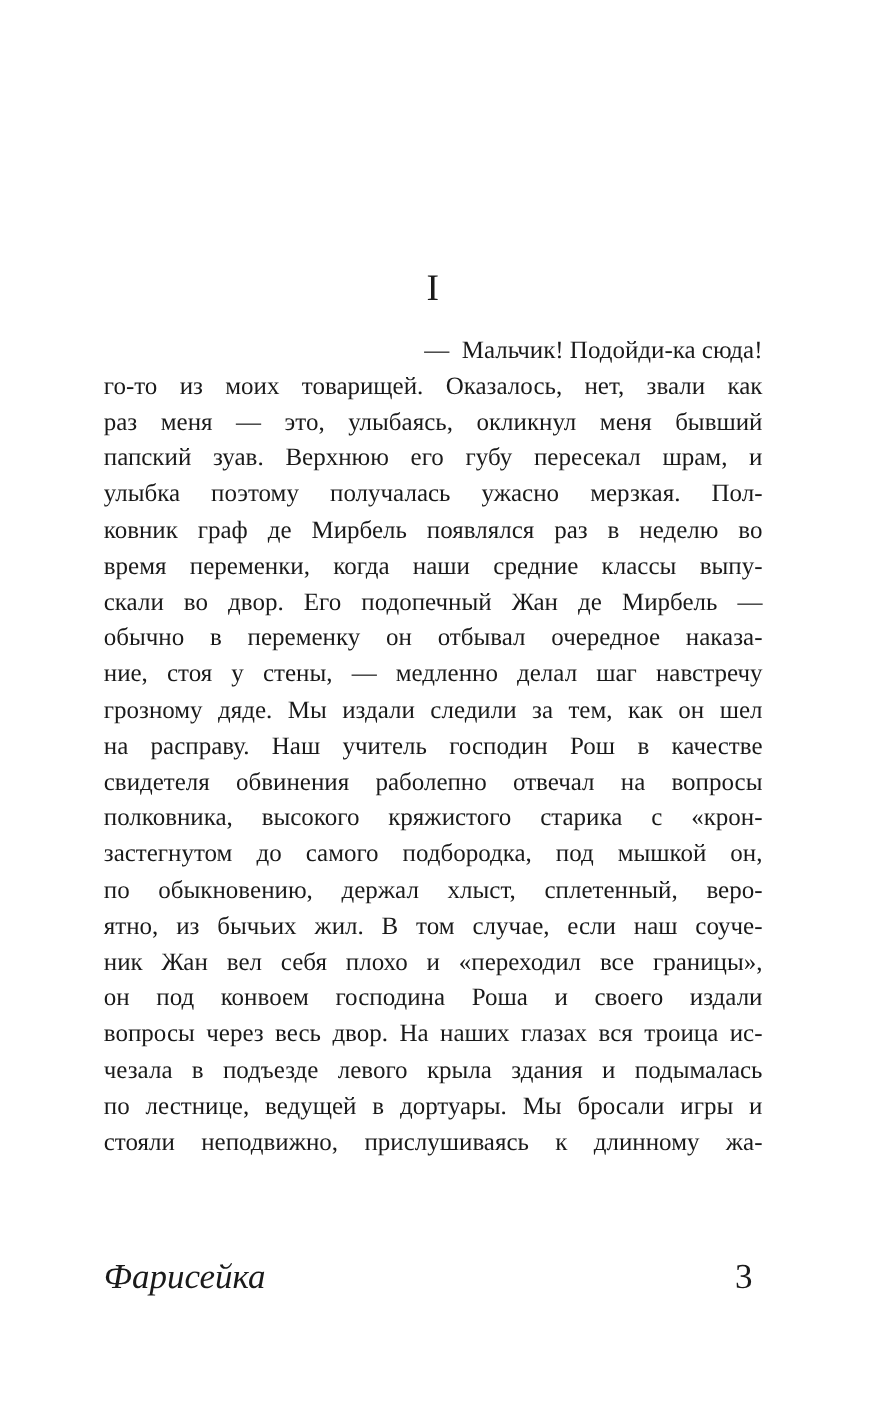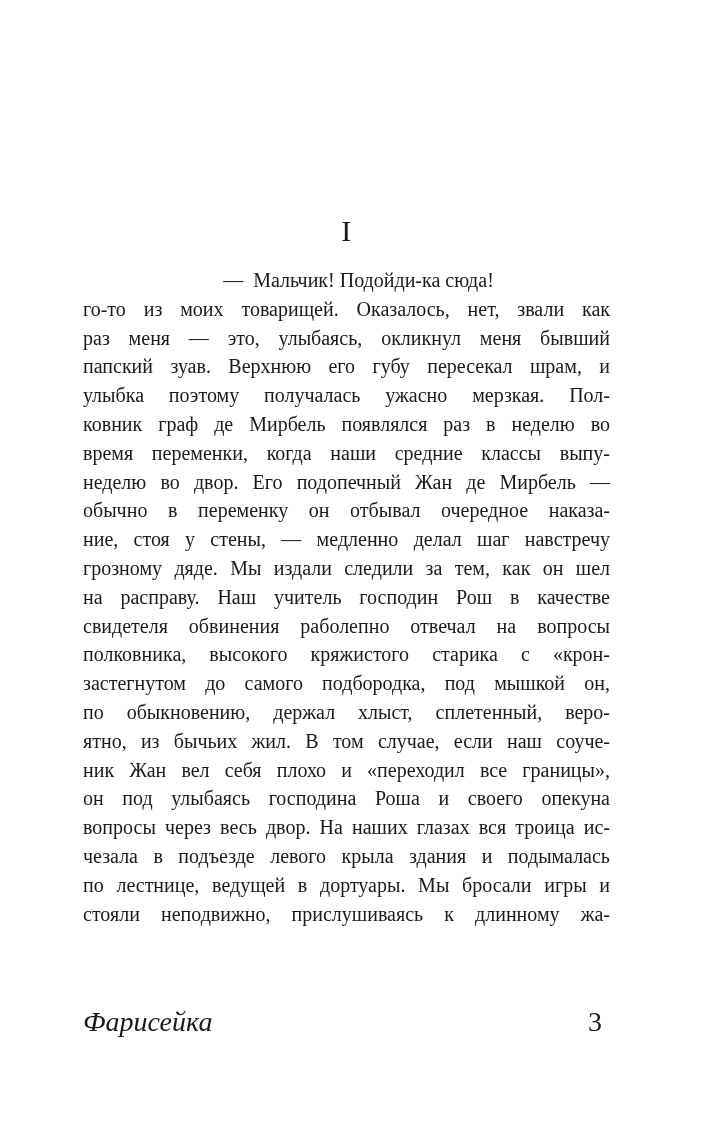--- a/index.html
+++ b/index.html
@@ -25,21 +25,21 @@
   }
   .text-block {
     position: absolute;
     top: 266px; left: 83px; width: 527px;
     font-size: 20px;
   }
   .line {
     height: 28.8px;
     line-height: 28.8px;
     white-space: pre-wrap;
-    text-align: center;
+    text-align: right;
   }
   .line.just {
     text-align: justify;
     text-align-last: justify;
   }
   .footer {
     position: absolute;
     top: 1009px; left: 83px; width: 527px;
     font-size: 28px; line-height: 26px;
     display: flex;
@@ -56,32 +56,32 @@
   <div class="chapter-heading">I</div>
 
   <div class="text-block">
       <div class="line" style="padding-left: 24px;">—  Мальчик! Подойди-ка сюда!</div>
       <div class="line just">го-то из моих товарищей. Оказалось, нет, звали как</div>
       <div class="line just">раз меня — это, улыбаясь, окликнул меня бывший</div>
       <div class="line just">папский зуав. Верхнюю его губу пересекал шрам, и</div>
       <div class="line just">улыбка поэтому получалась ужасно мерзкая. Пол-</div>
       <div class="line just">ковник граф де Мирбель появлялся раз в неделю во</div>
       <div class="line just">время переменки, когда наши средние классы выпу-</div>
-      <div class="line just">неделю во двор. Его подопечный Жан де Мирбель —</div>
+      <div class="line just">скали во двор. Его подопечный Жан де Мирбель —</div>
       <div class="line just">обычно в переменку он отбывал очередное наказа-</div>
       <div class="line just">ние, стоя у стены, — медленно делал шаг навстречу</div>
       <div class="line just">грозному дяде. Мы издали следили за тем, как он шел</div>
       <div class="line just">на расправу. Наш учитель господин Рош в качестве</div>
       <div class="line just">свидетеля обвинения раболепно отвечал на вопросы</div>
       <div class="line just">полковника, высокого кряжистого старика с «крон-</div>
       <div class="line just">застегнутом до самого подбородка, под мышкой он,</div>
       <div class="line just">по обыкновению, держал хлыст, сплетенный, веро-</div>
       <div class="line just">ятно, из бычьих жил. В том случае, если наш соуче-</div>
       <div class="line just">ник Жан вел себя плохо и «переходил все границы»,</div>
-      <div class="line just">он под улыбаясь господина Роша и своего опекуна</div>
+      <div class="line just">он под конвоем господина Роша и своего издали</div>
       <div class="line just">вопросы через весь двор. На наших глазах вся троица ис-</div>
       <div class="line just">чезала в подъезде левого крыла здания и подымалась</div>
       <div class="line just">по лестнице, ведущей в дортуары. Мы бросали игры и</div>
       <div class="line just">стояли неподвижно, прислушиваясь к длинному жа-</div>
     </div>
 
   <div class="footer">
     <span class="running-title">Фарисейка</span>
     <span class="page-number">3</span>
   </div>

